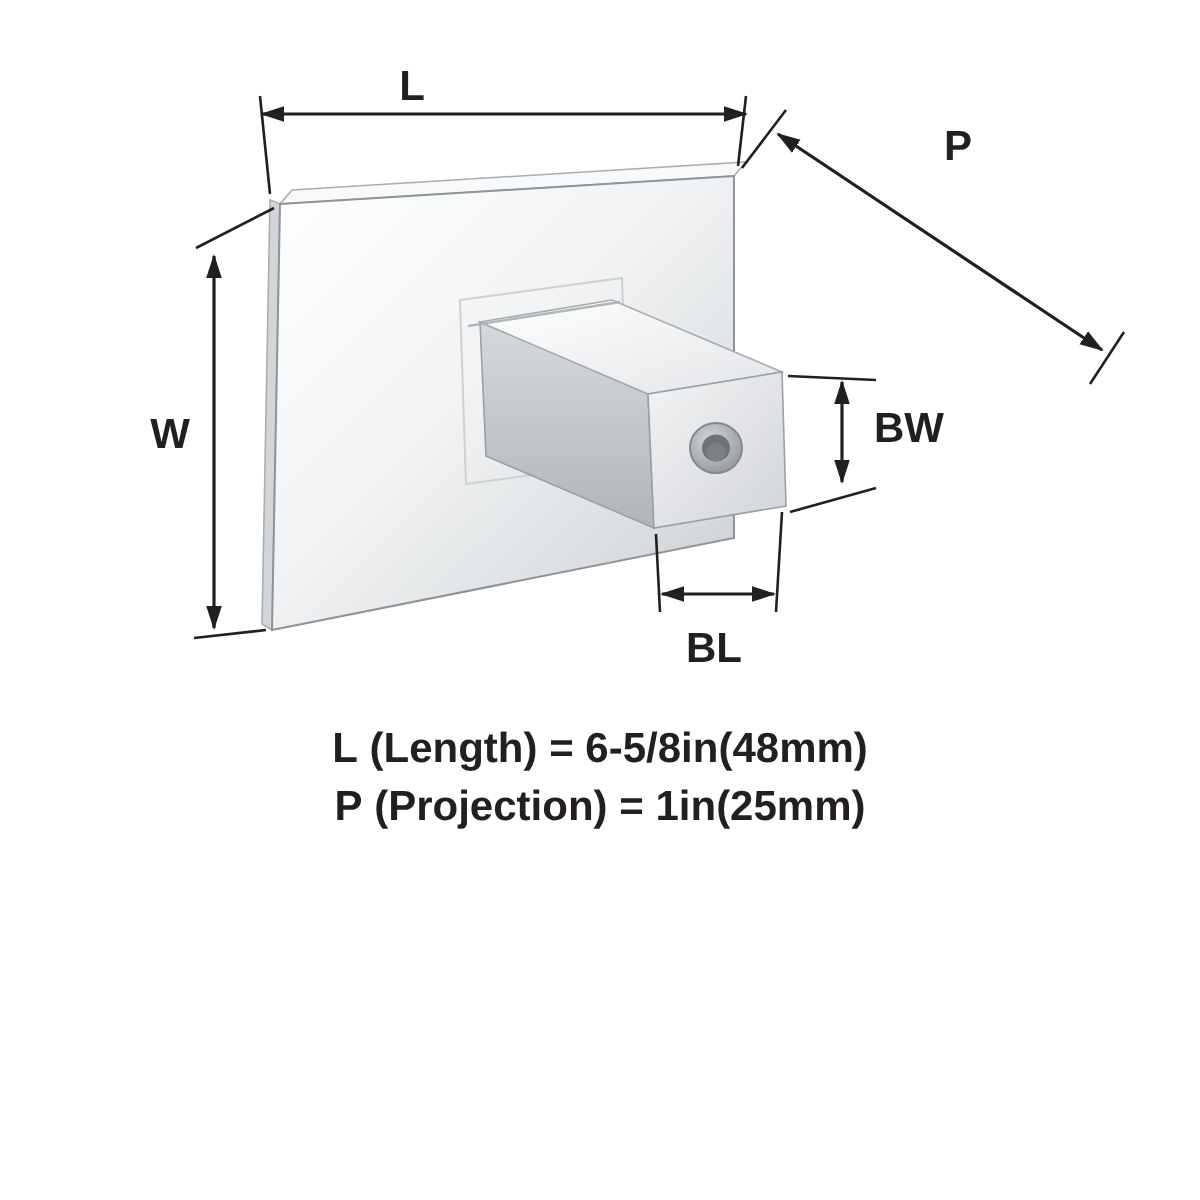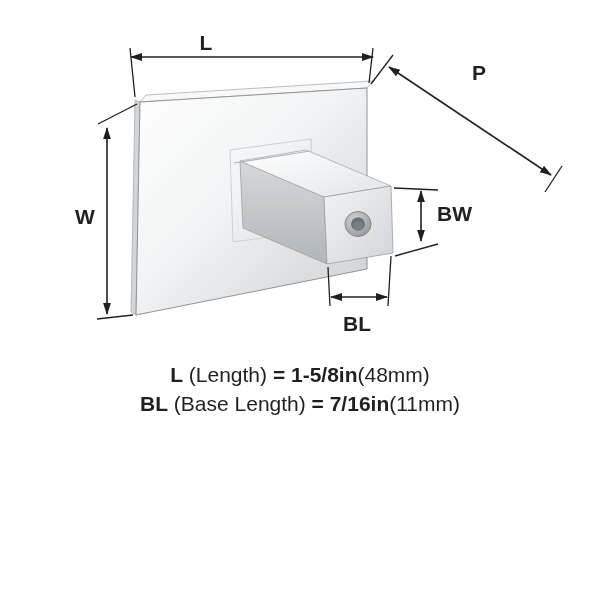--- a/index.html
+++ b/index.html
@@ -3,21 +3,21 @@
 <meta charset="utf-8">
 <style>
   html,body{margin:0;padding:0;background:#ffffff;}
   .page{position:relative;width:600px;height:600px;background:#ffffff;overflow:hidden;
         font-family:"Liberation Sans", sans-serif;color:#231f20;}
   .diagram-svg{position:absolute;left:0;top:0;}
   svg text{font-family:"Liberation Sans", sans-serif;font-weight:700;font-size:21px;fill:#231f20;}
   .specs{position:absolute;left:0;top:360px;width:600px;text-align:center;}
   .spec-line{font-size:21px;line-height:29px;white-space:nowrap;}
   .code,.val{font-weight:700;}
-  .desc,.metric{font-weight:400;}
+  .desc,.metric{font-weight:700;}
   .dim{stroke:#231f20;stroke-width:1.6;fill:none;}
   .ext{stroke:#231f20;stroke-width:1.3;fill:none;}
 </style>
 </head>
 <body>
 
 <div class="page">
 
   <svg class="diagram-svg" width="600" height="350" viewBox="0 0 600 350">
     <defs>
@@ -105,22 +105,22 @@
       <line class="ext" x1="391" y1="256" x2="388" y2="306"></line>
       <line class="dim" x1="331" y1="297" x2="387" y2="297" marker-start="url(#arr)" marker-end="url(#arr)"></line>
       <text x="357" y="331" text-anchor="middle">BL</text>
     </g>
   </svg>
 
   <div class="specs">
     <div class="spec-line">
       <span class="code">L</span>
       <span class="desc">(Length)</span>
-      <span class="val">= 1-5/8in</span><span class="metric">(48mm)</span>
+      <span class="val">= 6-5/8in</span><span class="metric">(48mm)</span>
     </div>
     <div class="spec-line">
-      <span class="code">BL</span>
-      <span class="desc">(Base Length)</span>
-      <span class="val">= 7/16in</span><span class="metric">(11mm)</span>
+      <span class="code">P</span>
+      <span class="desc">(Projection)</span>
+      <span class="val">= 1in</span><span class="metric">(25mm)</span>
     </div>
   </div>
 
 </div>
 
 </body></html>

